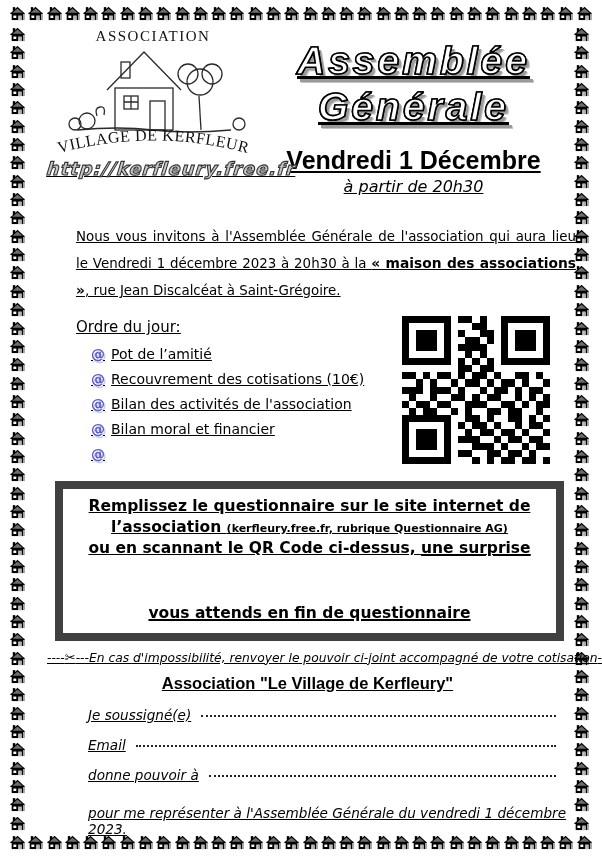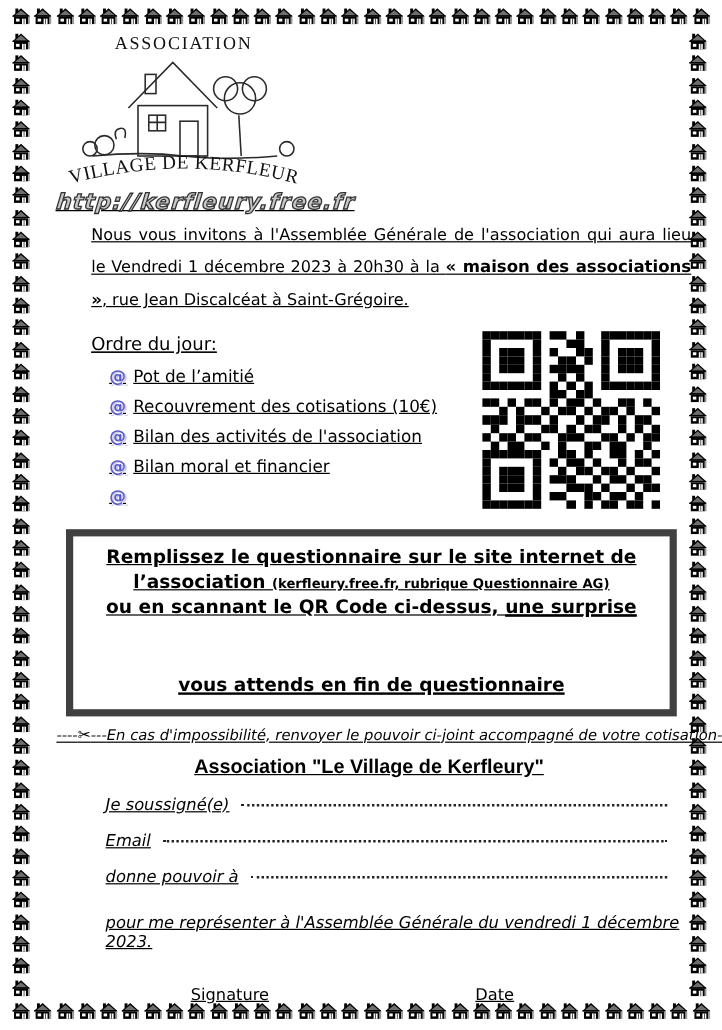--- a/index.html
+++ b/index.html
@@ -23,39 +23,39 @@
   }
   .title-col{flex:1;text-align:center;padding-top:14px;}
   .wordart{
     font-family:"Liberation Sans",sans-serif;font-style:italic;font-weight:900;
     font-size:39px;line-height:1.18;color:#fff;letter-spacing:3px;
     -webkit-text-stroke:1.6px #000;
     text-shadow:3px 3px 0 #9a9a9a,4px 4px 0 #c4c4c4;
   }
   .event-date{font-family:"Liberation Sans",sans-serif;font-weight:bold;font-size:25px;margin-top:16px;}
   .event-time{font-style:italic;font-size:16px;margin-top:2px;}
-  .intro{margin:5px 4px 0 29px;width:500px;font-size:13.4px;line-height:26px;text-align:justify;}
+  .intro{margin:28px 4px 0 29px;width:500px;font-size:13.4px;line-height:26px;text-align:justify;}
   .intro b{font-size:13.8px;}
   .agenda-row{display:flex;margin-top:10px;}
   .agenda-left{flex:1;}
   .ordre{font-size:15px;text-decoration:underline;margin:4px 0 10px 29px;}
   ul.agenda{list-style:none;margin:0 0 0 44px;padding:0;}
   ul.agenda li{font-size:14px;margin:0 0 9px 0;display:flex;align-items:baseline;}
   .bullet{
     display:inline-block;width:20px;flex:none;font-weight:bold;font-size:14px;
     text-shadow:1.5px 1.5px 0 #c9c9e8;
   }
   .qr{
     width:148px;height:148px;flex:none;margin:2px 18px 0 0;
     display:grid;background:#fff;
   }
   .qr .on{background:#000;}
   
   .notice-box{
-    margin:10px 4px 0 8px;border:6px solid #404040;padding:7px 6px 9px 6px;
+    margin:10px 4px 0 8px;border:8px solid #404040;padding:7px 6px 9px 6px;
     text-align:center;font-weight:bold;
   }
   .nb-l{font-size:15.5px;line-height:1.35;}
   .nb-small{font-size:11px;}
   .nb-underline{text-decoration:underline;text-decoration-thickness:2px;margin-top:44px;}
   
   .cut-line{margin-top:9px;text-align:center;font-style:italic;font-size:12.3px;white-space:nowrap;}
   .cut-line .scissors{font-style:normal;font-size:13px;}
   .assoc-title{text-align:center;font-weight:bold;font-size:16.5px;margin-top:9px;font-family:"Liberation Sans",sans-serif;}
   
@@ -1782,20 +1782,26 @@
         <defs>
           <path id="arcKerf" d="M 10 129 Q 104 104 198 129" fill="none"></path>
         </defs>
         <text font-size="16" letter-spacing="0.5" fill="#111">
           <textPath href="#arcKerf">VILLAGE DE KERFLEURY</textPath>
         </text>
       </svg>
       <div class="logo-url">http://kerfleury.free.fr</div>
     </div>
 
+    <div class="title-col">
+      <div class="wordart">Assemblée</div>
+      <div class="wordart">Générale</div>
+      <div class="event-date">Vendredi 1 Décembre</div>
+      <div class="event-time">à partir de 20h30</div>
+    </div>
   </div>
 
   <p class="intro"><span>Nous vous invitons à l'Assemblée Générale de l'association qui aura lieu le Vendredi 1 décembre 2023 à 20h30 à la </span><b>« maison des associations »</b><span>, rue Jean Discalcéat à Saint-Grégoire.</span></p>
 
   <div class="agenda-row">
     <div class="agenda-left">
       <div class="ordre">Ordre du jour:</div>
       <ul class="agenda">
         <li>
             <span class="bullet" style="color: rgb(90, 90, 200);">@</span>

